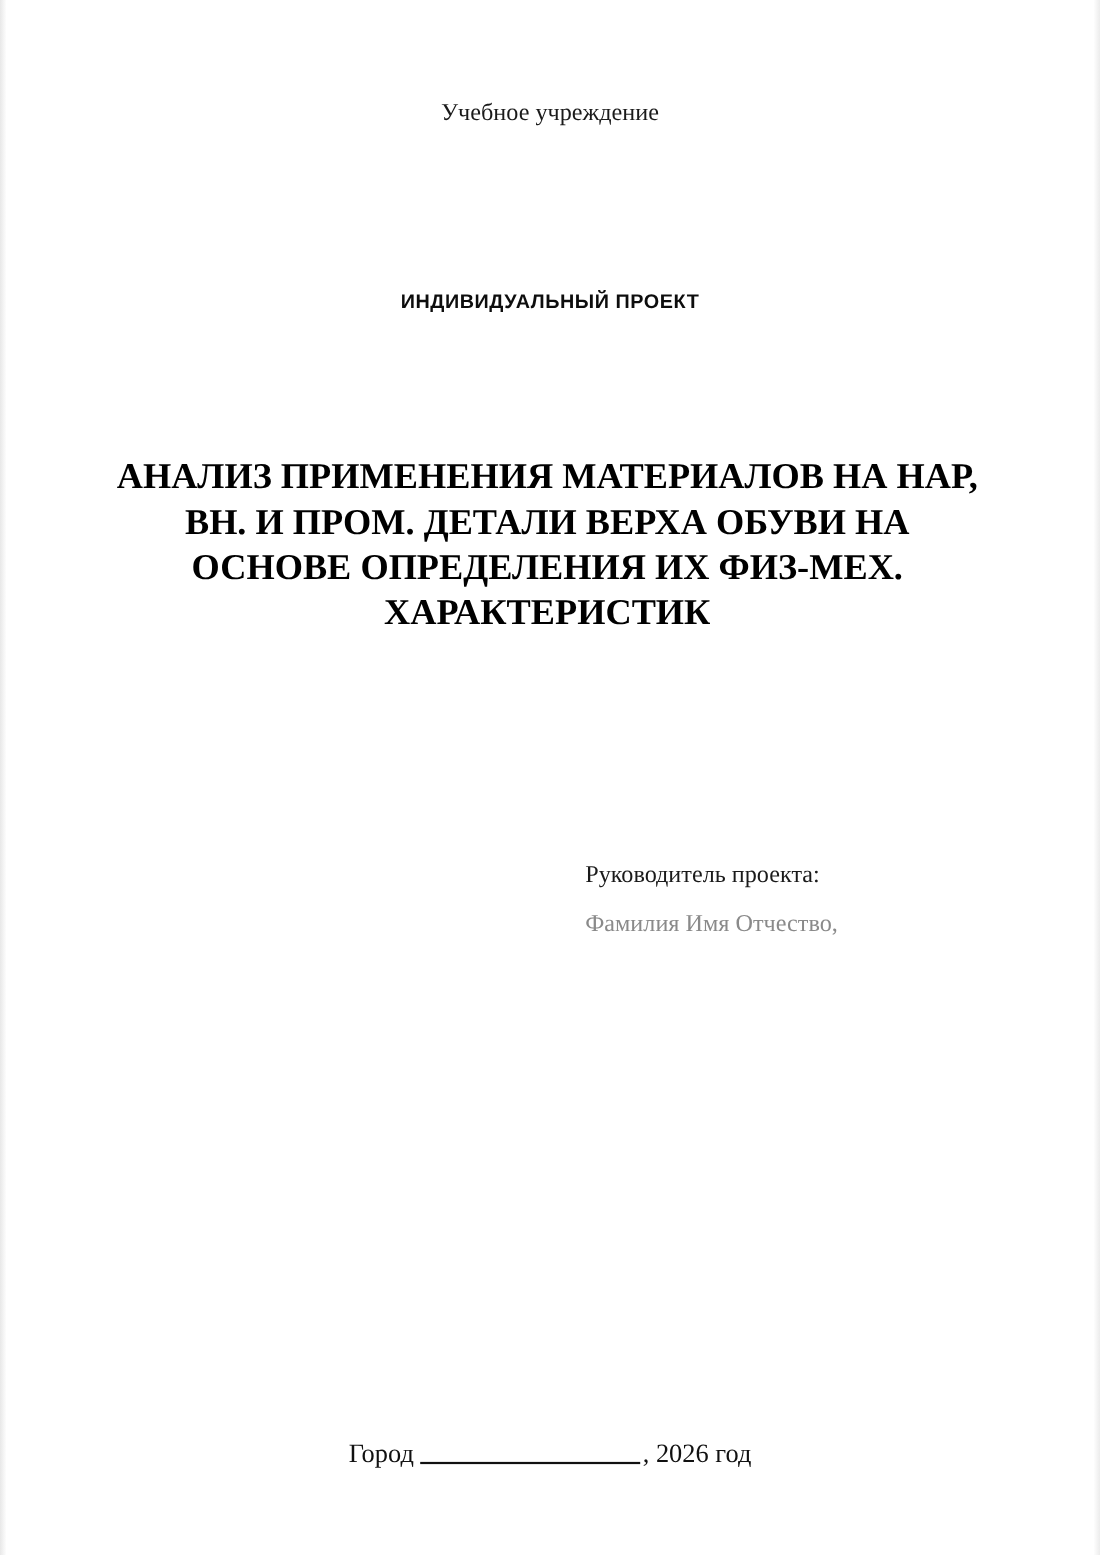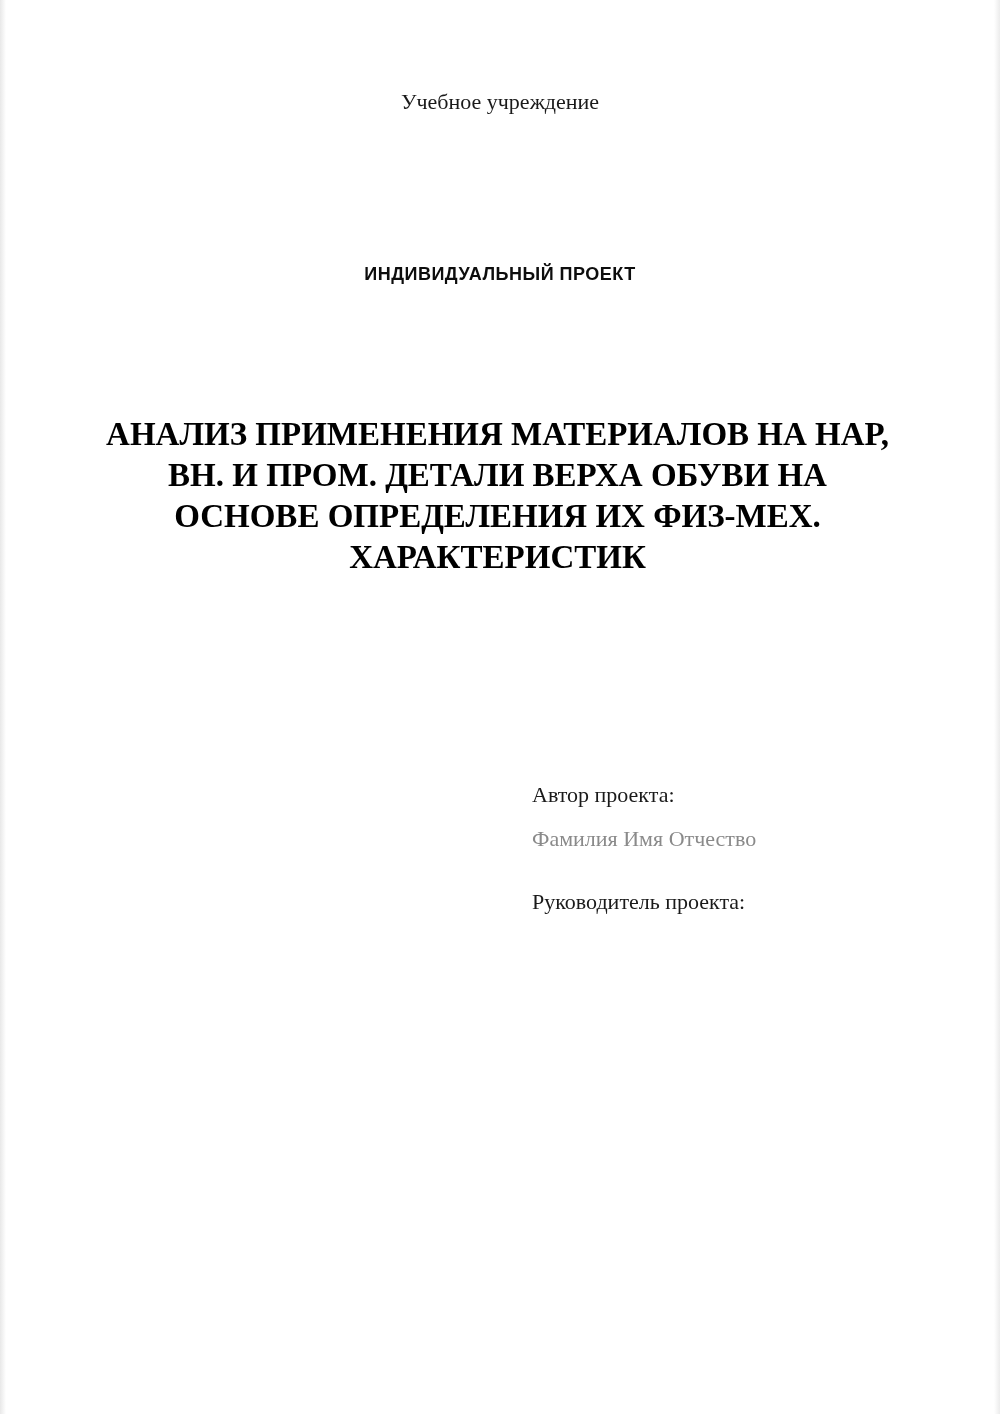--- a/index.html
+++ b/index.html
@@ -122,25 +122,25 @@
 <div class="page">
 
   <div class="institution">Учебное учреждение</div>
 
   <div class="doc-type">ИНДИВИДУАЛЬНЫЙ ПРОЕКТ</div>
 
   <h1 class="doc-title">АНАЛИЗ ПРИМЕНЕНИЯ МАТЕРИАЛОВ НА НАР, ВН. И ПРОМ. ДЕТАЛИ ВЕРХА ОБУВИ НА ОСНОВЕ ОПРЕДЕЛЕНИЯ ИХ ФИЗ-МЕХ. ХАРАКТЕРИСТИК</h1>
 
   <div class="credits">
 
-    <div class="credit-block">
-      <div class="credit-label">Автор проекта:</div>
-      <div class="credit-value">Фамилия Имя Отчество</div>
-    </div>
 
     <div class="credit-block">
       <div class="credit-label">Руководитель проекта:</div>
+      <div class="credit-value">Фамилия Имя Отчество,</div>
     </div>
 
   </div>
 
+  <div class="footer">
+    <span>Город</span><span class="blank-line"></span><span>, 2026 год</span>
+  </div>
 
 </div>
 
 </body></html>

